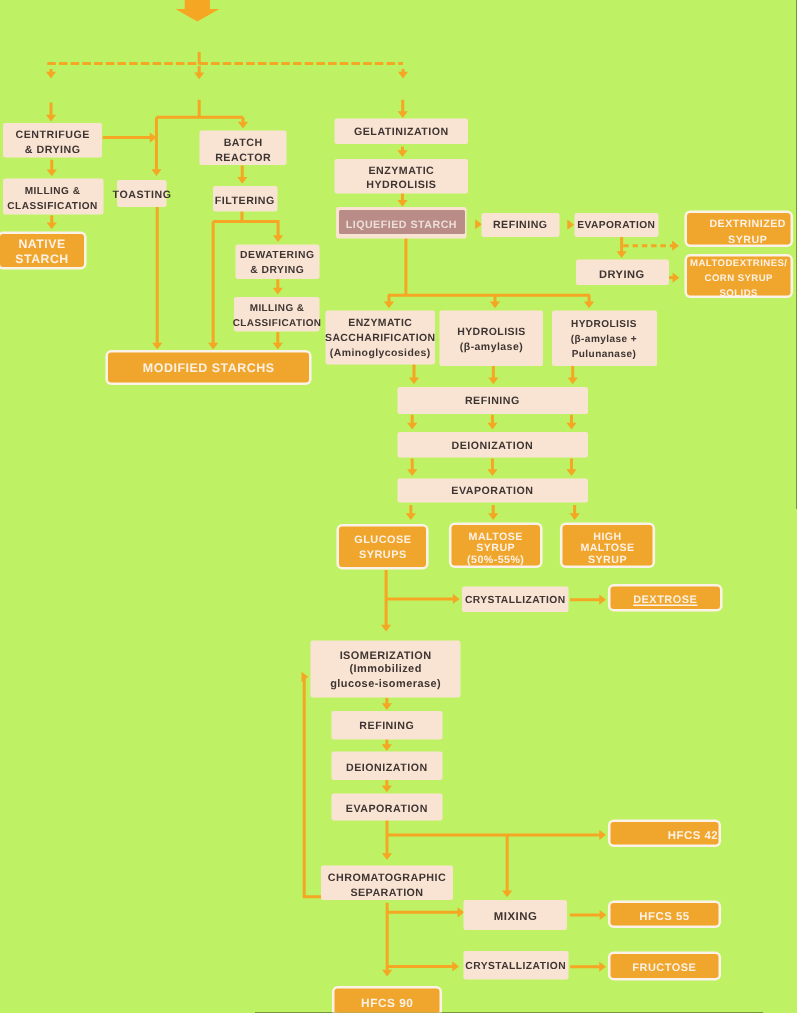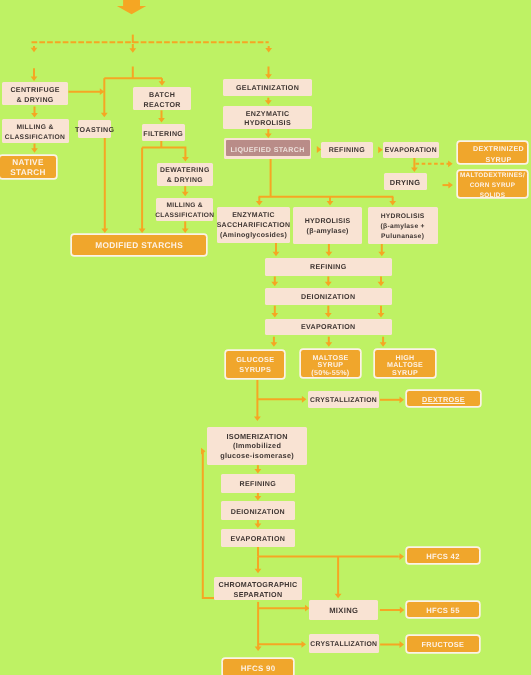--- a/index.html
+++ b/index.html
@@ -310,21 +310,21 @@
       <div class="node selected" style="left: 223.9px; top: 138.4px; width: 87.4px; height: 20.2px; font-size: 7.1px; letter-spacing: 0.34px; line-height: 9.6px;">
         <div class="selhl" style="left: 2px; top: 1.6px; width: 84.2px; height: 16.1px;"></div>
         <span>LIQUEFIED STARCH</span>
       </div>
       <div class="node light" style="left: 321px; top: 141.5px; width: 51.7px; height: 16.9px; font-size: 7.05px; letter-spacing: 0.34px; line-height: 9.6px; padding-top: 2.4px;">
         <span>REFINING</span>
       </div>
       <div class="node light" style="left: 382.6px; top: 141.5px; width: 56.5px; height: 16.9px; font-size: 6.8px; letter-spacing: 0.3px; line-height: 9.6px; padding-top: 2.4px;">
         <span>EVAPORATION</span>
       </div>
-      <div class="node light" style="left: 383.6px; top: 173.3px; width: 43px; height: 16.9px; font-size: 7.4px; letter-spacing: 0.34px; line-height: 9.6px; padding-top: 2.4px;">
+      <div class="node light" style="left: 383.6px; top: 173.3px; width: 62px; height: 16.9px; font-size: 7.4px; letter-spacing: 0.34px; line-height: 9.6px; padding-top: 2.4px;">
         <span>DRYING</span>
       </div>
       <div class="node accent" style="left: 457.9px; top: 142.2px; width: 69.2px; height: 21.3px; font-size: 7.1px; letter-spacing: 0.34px; line-height: 11px; padding-left: 12px;">
         <span>DEXTRINIZED</span>
         <span>SYRUP</span>
       </div>
       <div class="node accent" style="left: 457.9px; top: 170.6px; width: 69.2px; height: 26px; font-size: 6.4px; letter-spacing: 0.3px; line-height: 9.8px;">
         <span>MALTODEXTRINES/</span>
         <span>CORN SYRUP</span>
         <span>SOLIDS</span>
@@ -383,21 +383,21 @@
       <div class="node light" style="left: 220.7px; top: 501.3px; width: 74.4px; height: 19px; font-size: 7.1px; letter-spacing: 0.34px; line-height: 9.6px; padding-top: 3.2px;">
         <span>DEIONIZATION</span>
       </div>
       <div class="node light" style="left: 220.7px; top: 528.9px; width: 74.4px; height: 18.6px; font-size: 7.1px; letter-spacing: 0.34px; line-height: 9.6px; padding-top: 3px;">
         <span>EVAPORATION</span>
       </div>
       <div class="node light" style="left: 214.1px; top: 577px; width: 87.8px; height: 23px; font-size: 7.15px; letter-spacing: 0.3px; line-height: 10px; padding-top: 3.4px;">
         <span>CHROMATOGRAPHIC</span>
         <span>SEPARATION</span>
       </div>
-      <div class="node accent" style="left: 407.1px; top: 548.2px; width: 71.7px; height: 15.3px; font-size: 7.6px; letter-spacing: 0.34px; line-height: 9.6px; padding-top: 2px;">
+      <div class="node accent" style="left: 407.1px; top: 548.2px; width: 71.7px; height: 15.3px; font-size: 7.6px; letter-spacing: 0.34px; line-height: 9.6px; padding-top: 2px; align-items: flex-end;">
         <span>HFCS 42</span>
       </div>
       <div class="node light" style="left: 309.1px; top: 599.5px; width: 69.2px; height: 20.2px; font-size: 7.6px; letter-spacing: 0.34px; line-height: 9.6px; padding-top: 2px; align-items: center;">
         <span>MIXING</span>
       </div>
       <div class="node accent" style="left: 407.1px; top: 601.9px; width: 71.7px; height: 15px; font-size: 7.6px; letter-spacing: 0.34px; line-height: 9.6px; padding-top: 2px;">
         <span>HFCS 55</span>
       </div>
       <div class="node light" style="left: 308.9px; top: 633.9px; width: 69.8px; height: 19px; font-size: 6.85px; letter-spacing: 0.3px; line-height: 9px; padding-top: 2.6px;">
         <span>CRYSTALLIZATION</span>

